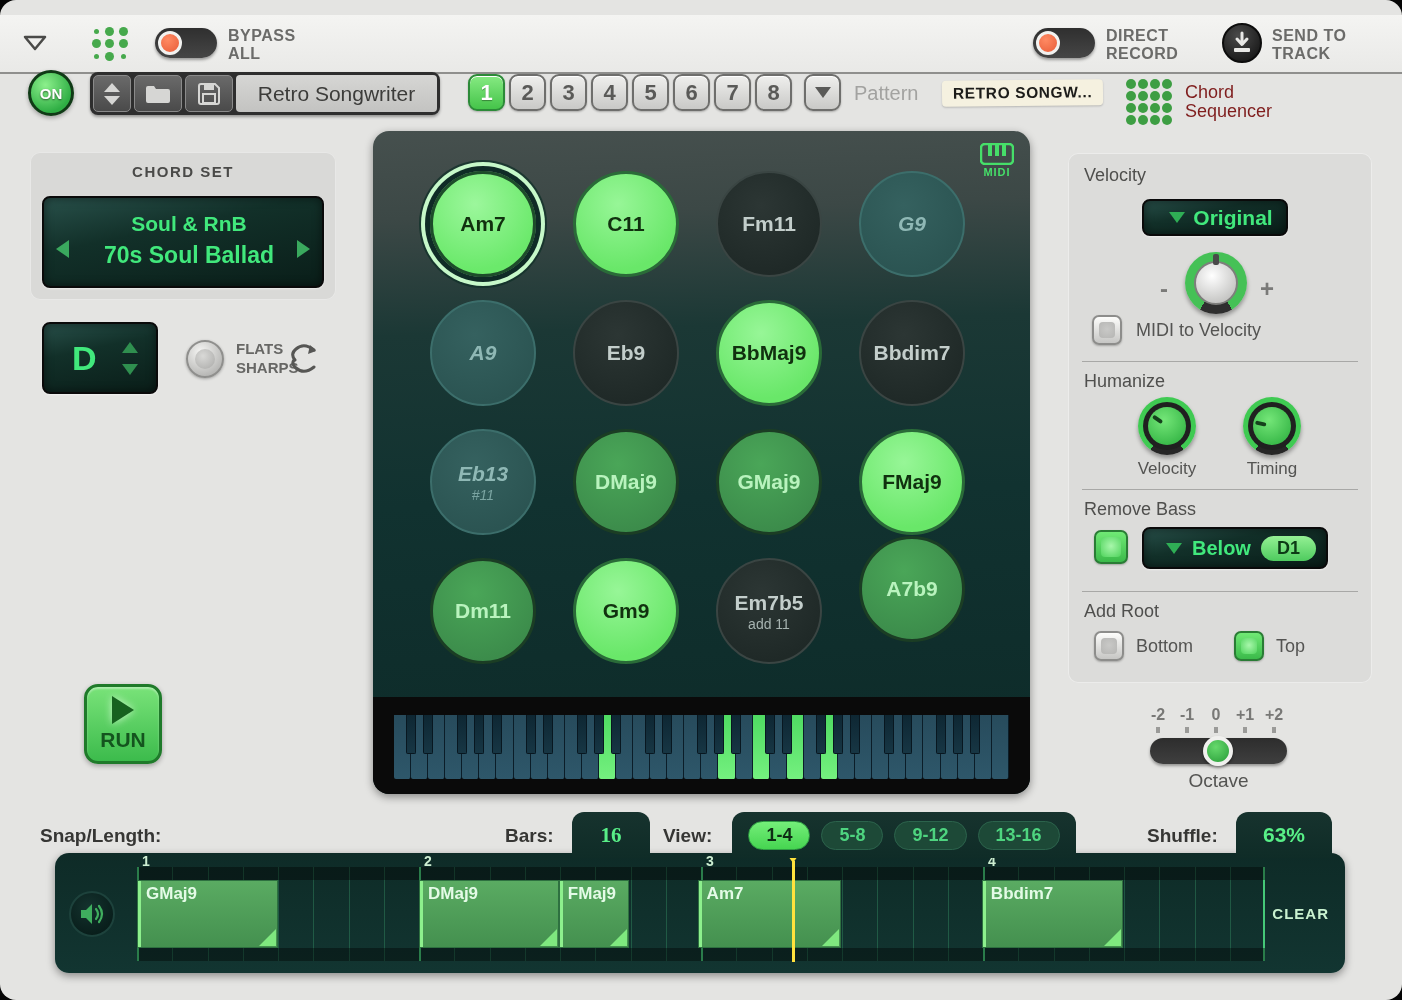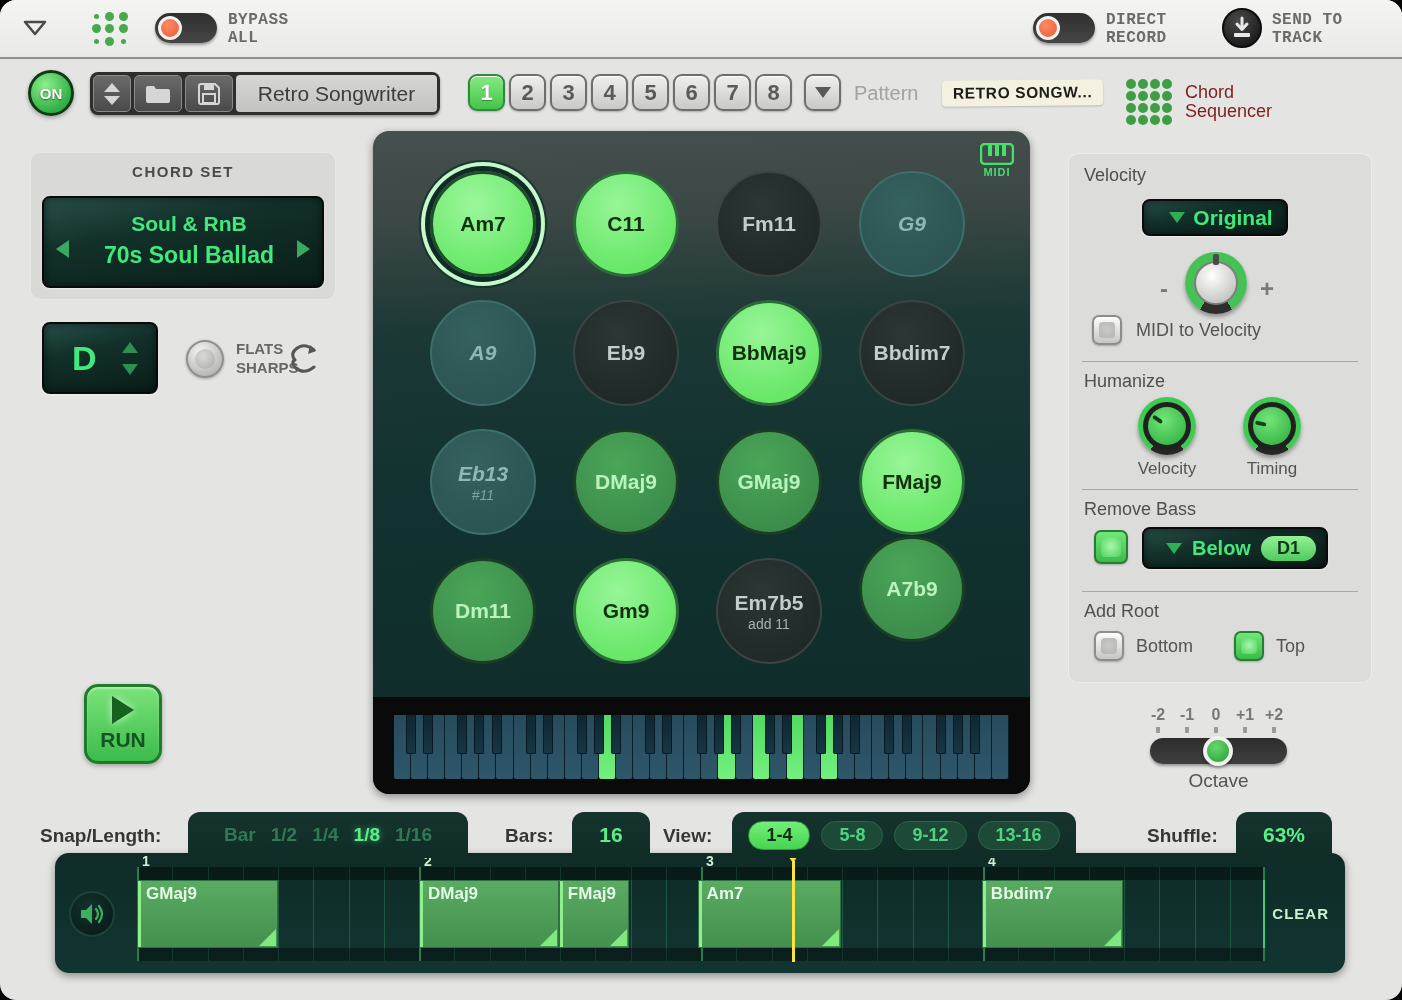--- a/index.html
+++ b/index.html
@@ -1,22 +1,22 @@
 <!DOCTYPE html>
 <html><head>
 <meta charset="utf-8">
 <style>
   html,body{margin:0;padding:0;background:#050505;width:1402px;height:1000px;overflow:hidden;
     font-family:"Liberation Sans","DejaVu Sans",sans-serif;}
   .abs{position:absolute;}
   #app{position:absolute;inset:0;background:#e4e4e2;border-radius:16px;overflow:hidden;}
 
   
-  #topbar{position:absolute;left:0;top:0;width:100%;height:57px;
-    background:linear-gradient(#f4f4f2,#e9e9e7);border-bottom:2px solid #8f8f8d;font-family:Liberation Mono, monospace;}
+  #topbar{position:absolute;left:0;top:15px;width:100%;height:57px;
+    background:linear-gradient(#f4f4f2,#e9e9e7);border-bottom:2px solid #8f8f8d;}
   .caret-dd{left:22px;top:20px;}
   .minidots{left:90px;top:10px;width:40px;height:38px;display:grid;grid-template-columns:repeat(3,1fr);align-items:center;justify-items:center;}
   .minidots i{display:block;border-radius:50%;background:#46a94c;}
   .toggle{width:62px;height:30px;border-radius:16px;background:linear-gradient(#2f2f2f,#464646);position:absolute;box-shadow:0 2px 3px rgba(0,0,0,.35);}
   .toggle .knob{position:absolute;left:3px;top:3px;width:24px;height:24px;border-radius:50%;
     background:radial-gradient(circle at 38% 32%,#ff8a63,#ef6a45 70%);border:3px solid #f2f2f0;box-sizing:border-box;}
   .toglabel{position:absolute;color:#6b6b69;font-size:16px;font-weight:700;letter-spacing:.5px;line-height:1.12;}
   .sendbtn{position:absolute;width:40px;height:40px;border-radius:50%;
     background:radial-gradient(circle at 40% 30%,#4a4a4a,#1d1d1d 75%);border:2px solid #0c0c0c;box-sizing:border-box;}
 
@@ -511,29 +511,22 @@
       <div class="octtick" style="left: 1230px; top: 706px;">+1</div>
       <div class="octmark" style="left: 1243px; top: 727px;"></div>
       <div class="octtick" style="left: 1259px; top: 706px;">+2</div>
       <div class="octmark" style="left: 1272px; top: 727px;"></div>
     </div>
   <div class="abs octtrack"></div>
   <div class="abs octhandle"></div>
   <div class="abs octlabel">Octave</div>
 
   <div class="blabel" style="left:40px;top:825px;">Snap/Length:</div>
-  <div class="btab" style="left:188px;width:280px;gap:15px;" id="snapTab">
-      <div class="snapopt" style="position: relative;">Bar</div>
-      <div class="snapopt" style="position: relative;">1/2</div>
-      <div class="snapopt" style="position: relative;">1/4</div>
-      <div class="snapopt active" style="position: relative;">1/8</div>
-      <div class="snapopt" style="position: relative;">1/16</div>
-    </div>
   <div class="blabel" style="left:505px;top:825px;">Bars:</div>
-  <div class="btab" style="left:572px;width:78px;">
+  <div class="btab" style="left:572px;width:78px;font-family:Liberation Serif, serif;">
     <span class="tabval">16</span>
   </div>
   <div class="blabel" style="left:663px;top:825px;">View:</div>
   <div class="btab" style="left:732px;width:344px;gap:11px;" id="viewTab">
       <div class="pill active" style="position: relative;">1-4</div>
       <div class="pill" style="position: relative;">5-8</div>
       <div class="pill" style="position: relative;">9-12</div>
       <div class="pill" style="position: relative;">13-16</div>
     </div>
   <div class="blabel" style="left:1147px;top:825px;">Shuffle:</div>

